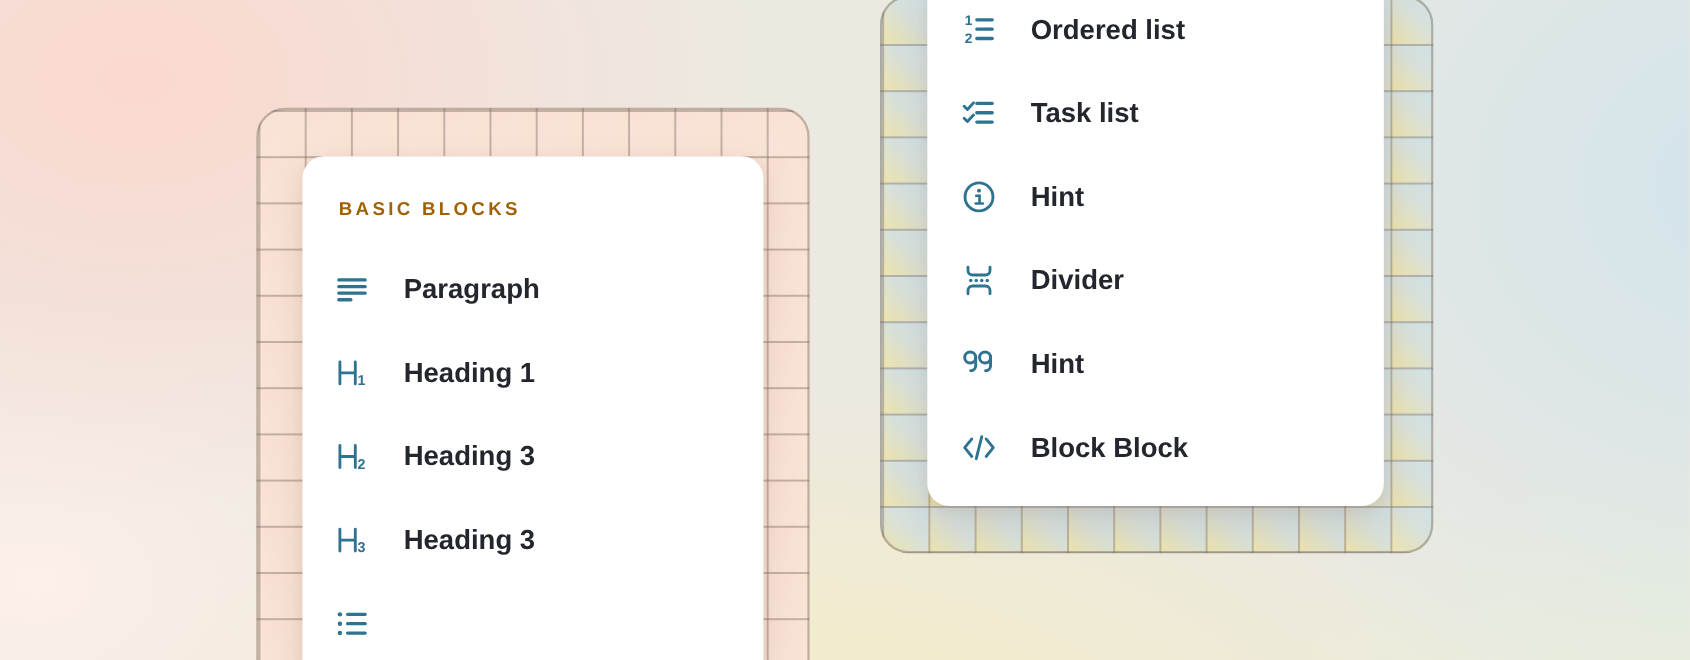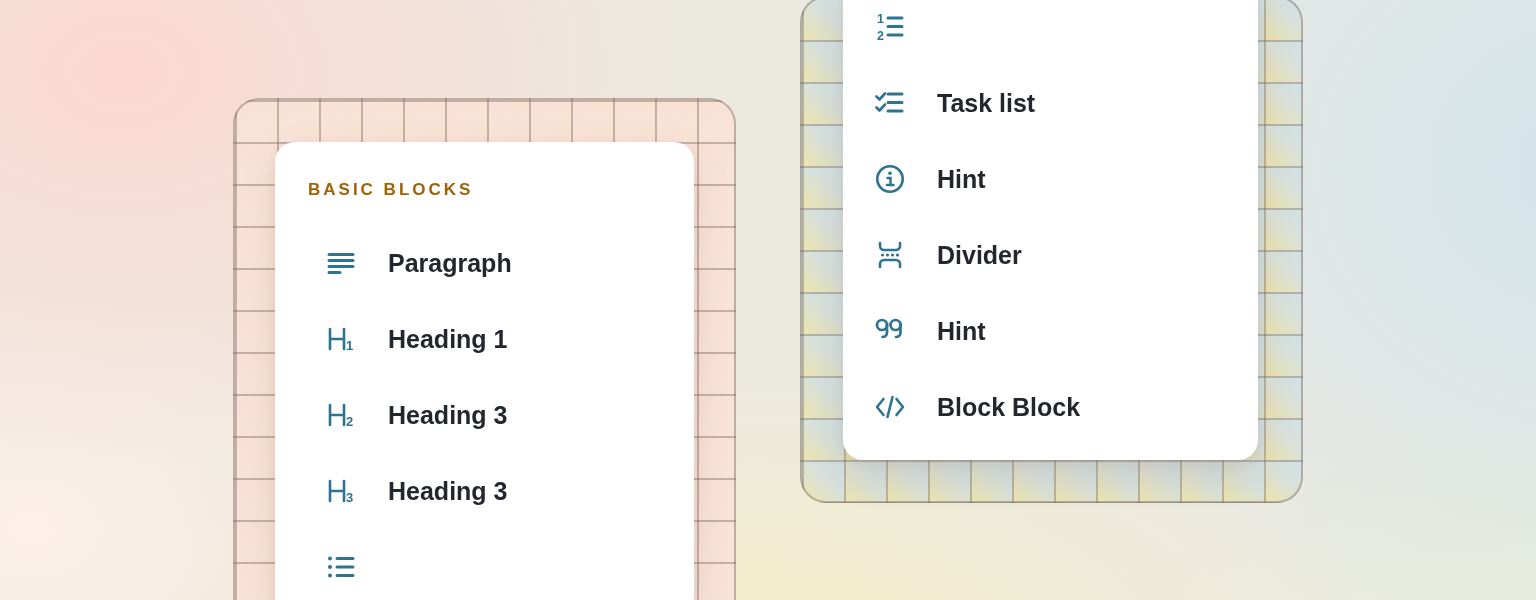--- a/index.html
+++ b/index.html
@@ -45,21 +45,21 @@
   }
   .card-left{left:275px;top:142px;width:419px;height:510px;}
   .card-right{left:843px;top:-20px;width:415px;height:480px;}
   .section-label{
     margin:38px 0 0 33px;height:20px;line-height:20px;
     font-size:17px;font-weight:700;letter-spacing:3px;color:#a16207;
   }
   .card-left .menu-list{margin-top:25px;}
   .card-right .menu-list{padding-top:9px;}
   .menu-item{
-    height:76px;display:flex;align-items:center;padding-left:49px;cursor:pointer;
+    height:76px;display:flex;align-items:center;padding-left:28px;cursor:pointer;
   }
   .card-right .menu-item{padding-left:30px;}
   .menu-item .icon{
     width:34px;height:34px;flex:0 0 34px;margin-right:30px;
     color:#2e7390;display:flex;align-items:center;justify-content:center;
   }
   .menu-item .icon svg{width:34px;height:34px;display:block;}
   .menu-item .label{
     font-size:25px;font-weight:700;color:#23262d;letter-spacing:0;white-space:nowrap;
   }
@@ -136,20 +136,21 @@
       <div class="menu-item">
         <span class="icon" style="color: rgb(46, 115, 144);">
           <svg viewBox="0 0 34 34">
             <g fill="none" stroke="currentColor" stroke-width="3" stroke-linecap="round" stroke-linejoin="round">
               <path d="M15 8h14M15 16.5h14M15 25h14"></path>
             </g>
     <text x="4" y="13" font-size="12.5" font-weight="700" font-family="Liberation Sans, sans-serif" fill="currentColor">1</text>
     <text x="4" y="29.5" font-size="12.5" font-weight="700" font-family="Liberation Sans, sans-serif" fill="currentColor">2</text>
           </svg>
         </span>
+        <span class="label">Ordered list</span>
       </div>
       <div class="menu-item">
         <span class="icon" style="color: rgb(46, 115, 144);">
           <svg viewBox="0 0 34 34">
             <g fill="none" stroke="currentColor" stroke-width="3" stroke-linecap="round" stroke-linejoin="round">
               <path d="M15 8h14M15 16.5h14M15 25h14"></path>
             </g>
     <g fill="none" stroke="currentColor" stroke-width="2.6" stroke-linecap="round" stroke-linejoin="round">
               <path d="M3.5 10.5l3 3 5.5-6M3.5 21.5l3 3 5.5-6"></path>
             </g>

